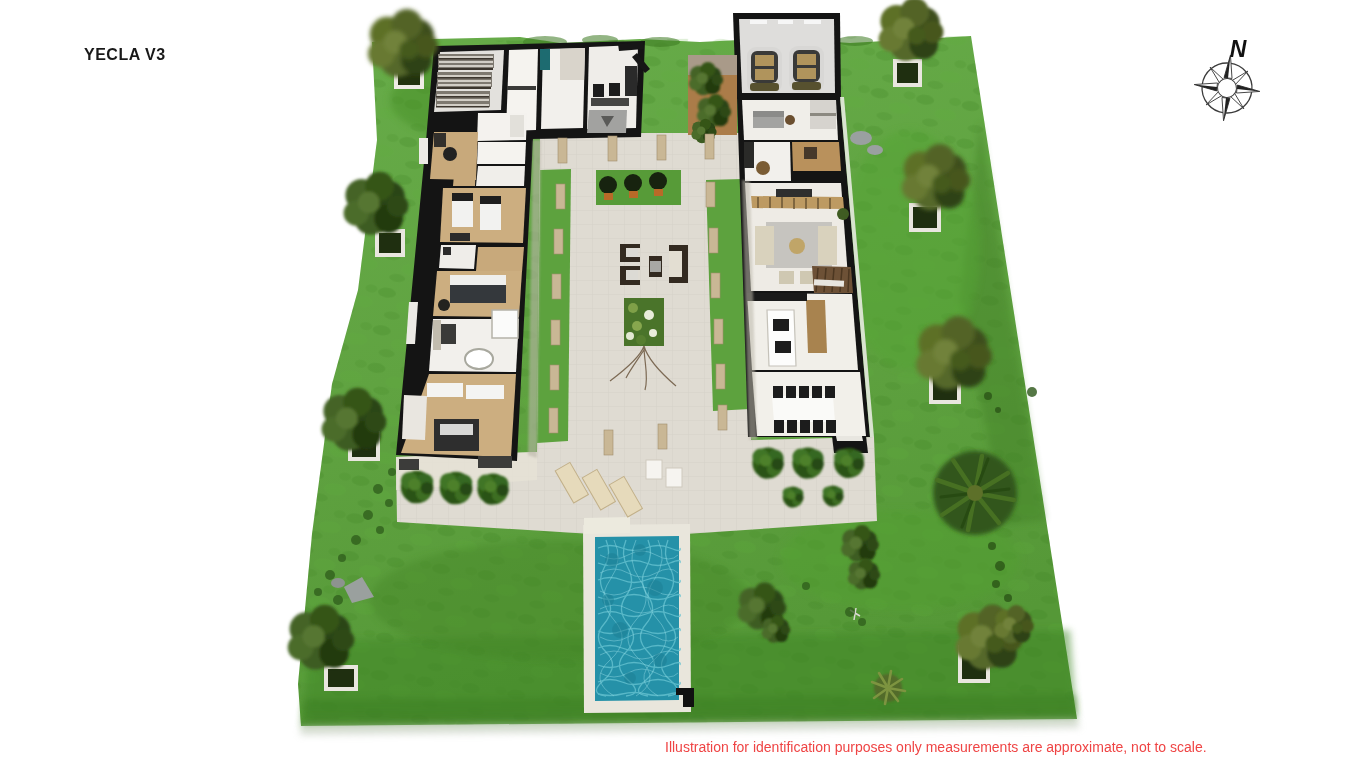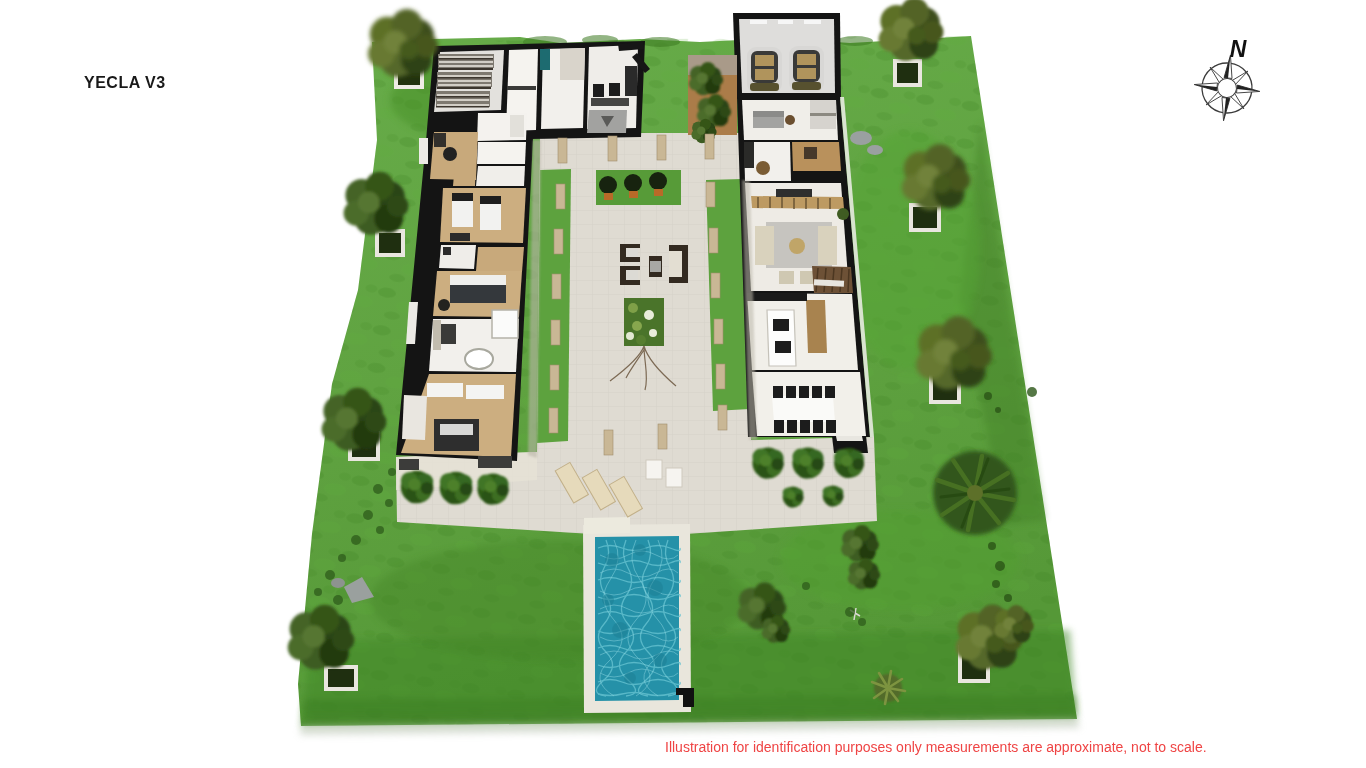--- a/index.html
+++ b/index.html
@@ -1,17 +1,17 @@
 <!DOCTYPE html>
 <html><head>
 <meta charset="utf-8">
 <style>
   html,body{margin:0;padding:0;background:#ffffff;width:1366px;height:768px;overflow:hidden;}
   body{font-family:"Liberation Sans", sans-serif;}
-  .title{position:absolute;left:84px;top:46px;font-size:16px;font-weight:bold;color:#191919;letter-spacing:0.5px;margin-top:28px;}
+  .title{position:absolute;left:84px;top:46px;font-size:16px;font-weight:bold;color:#191919;letter-spacing:0.5px;}
   .caption{position:absolute;left:665px;top:739px;font-size:14px;color:#ef4444;}
 </style>
 </head>
 <body>
 <svg width="1366" height="768" viewBox="0 0 1366 768" xmlns="http://www.w3.org/2000/svg" style="position:absolute;left:0;top:0">
 <defs>
   <linearGradient id="grassg" x1="0" y1="0" x2="0.25" y2="1">
     <stop offset="0" stop-color="#67ac49"></stop>
     <stop offset="0.5" stop-color="#60a341"></stop>
     <stop offset="1" stop-color="#559837"></stop>

